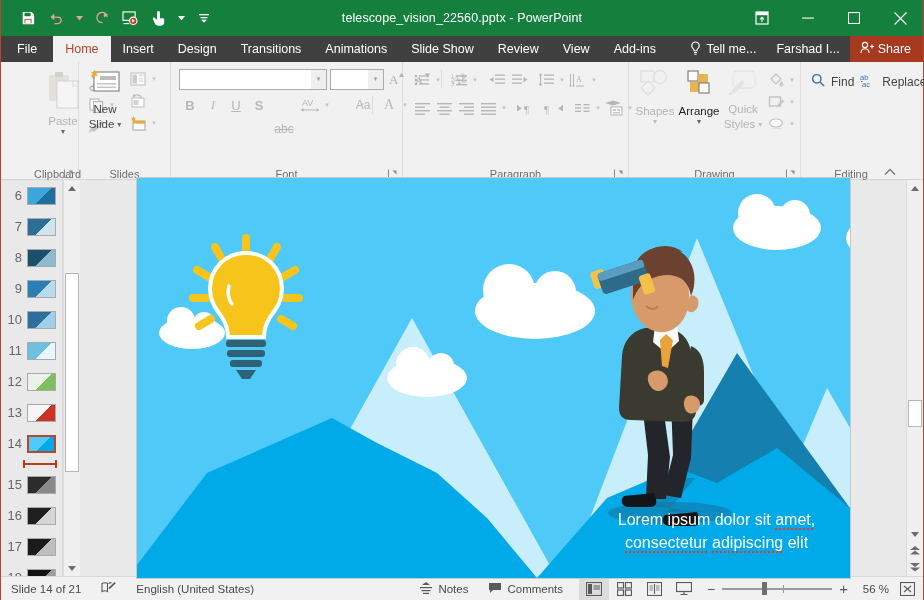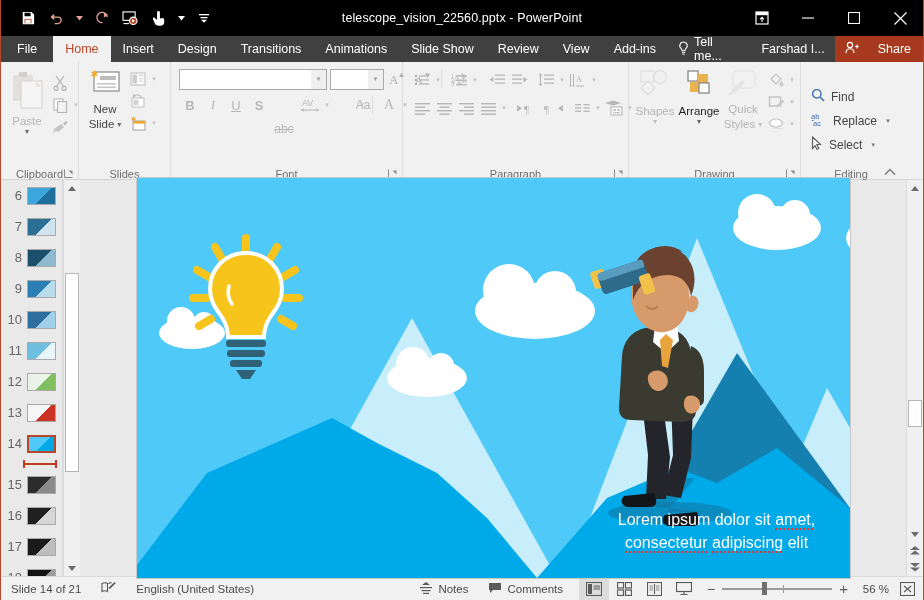--- a/index.html
+++ b/index.html
@@ -7,21 +7,21 @@
     width: 924px; height: 600px;
     font-family: "Liberation Sans", sans-serif;
     overflow: hidden;
     background: #ffffff;
   }
   #app { width: 924px; height: 600px; display: flex; flex-direction: column;
          border: 1px solid #b7472a; border-top: none; border-bottom: none; }
 
   
   .titlebar {
-    height: 36px; background: #000000; display: flex; align-items: center;
+    height: 36px; background: #15803d; display: flex; align-items: center;
     position: relative; flex: 0 0 36px;
   }
   .qat { display: flex; align-items: center; padding-left: 14px; gap: 2px; }
   .qat-btn {
     width: 26px; height: 24px; display: flex; align-items: center; justify-content: center;
     color: #ffffff; font-size: 13px; line-height: 1;
   }
   .qat-btn.dim { color: #e2a394; }
   .qat-btn.narrow { width: 16px; }
   .title-text {
@@ -45,21 +45,21 @@
     height: 26px; padding: 0 12px; display: flex; align-items: center;
     color: #ffffff; font-size: 12.5px; white-space: nowrap;
   }
   .tab.file { padding: 0 16px; }
   .tab.active { background: #f1f1f1; color: #b7472a; }
   .tabs-right { margin-left: auto; display: flex; align-items: flex-start; height: 26px; }
   .tellme { display: flex; align-items: center; gap: 5px; color: #fff; font-size: 12.5px;
             padding: 0 10px; height: 26px; }
   .username { color: #fff; font-size: 12.5px; padding: 0 10px; height: 26px;
               display: flex; align-items: center; white-space: nowrap; }
-  .share { display: flex; align-items: center; gap: 18px; color: #fff; font-size: 12.5px;
+  .share { display: flex; align-items: center; gap: 3px; color: #fff; font-size: 12.5px;
            padding: 0 12px 0 10px; height: 26px; background: #a6391e; }
 
   
   .ribbon {
     height: 118px; background: #f1f1f1; display: flex; flex: 0 0 118px;
     border-bottom: 1px solid #d4d4d4; position: relative;
   }
   .group { display: flex; flex-direction: column; height: 118px; position: relative;
            border-right: 1px solid #dedede; }
   .group-body { flex: 1; display: flex; align-items: flex-start; padding: 4px 4px 0 4px; }
@@ -83,21 +83,21 @@
     width: 22px; height: 22px; display: flex; align-items: center; justify-content: center;
     color: #444; font-size: 12px;
   }
   .smallbtn.gray { color: #b8b8b8; }
   .minicaret { width: 10px; height: 22px; display: flex; align-items: center; justify-content: center;
                font-size: 7px; color: #7a7a7a; }
   .minicaret.gray { color: #c2c2c2; }
   .rowline { display: flex; align-items: center; }
 
   
-  .g-clipboard { width: 78px; }
+  .g-clipboard { width: 78px; padding-left: 36px; }
   .clip-inner { display: flex; padding-top: 2px; }
   .clip-right { display: flex; flex-direction: column; padding-top: 4px; }
 
   
   .g-slides { width: 92px; }
 
   
   .g-font { width: 232px; }
   .fontrow1 { display: flex; align-items: center; gap: 3px; padding: 2px 0 0 4px; }
   .fontbox {
@@ -724,21 +724,21 @@
         <span class="dlg">
           <svg width="9" height="9" viewBox="0 0 9 9">
               <path d="M0.5 0.5v8h8" stroke="#8a8a8a" fill="none" stroke-width="1"></path>
               <path fill="#8a8a8a" d="M8.5 1.5v4l-4-4z"></path>
             </svg>
         </span>
       </div>
     </div>
 
     <div class="group g-editing">
-      <div class="group-body" style="flex-direction:column;padding-top:23px;">
+      <div class="group-body" style="flex-direction:row;padding-top:8px;">
         <div class="editrow">
           <span>
             <svg width="14" height="14" viewBox="0 0 14 14">
                 <circle cx="5.8" cy="5.8" r="4.2" fill="none" stroke="#3f6fad" stroke-width="1.4"></circle>
                 <path d="M9 9l4 4" stroke="#3f6fad" stroke-width="1.6"></path>
               </svg>
           </span>
           <span class="etxt">Find</span>
         </div>
         <div class="editrow">

